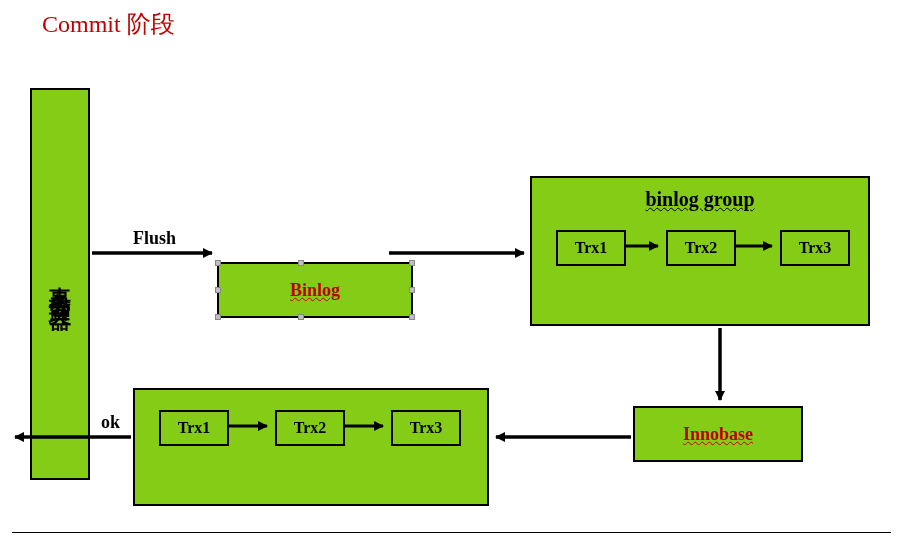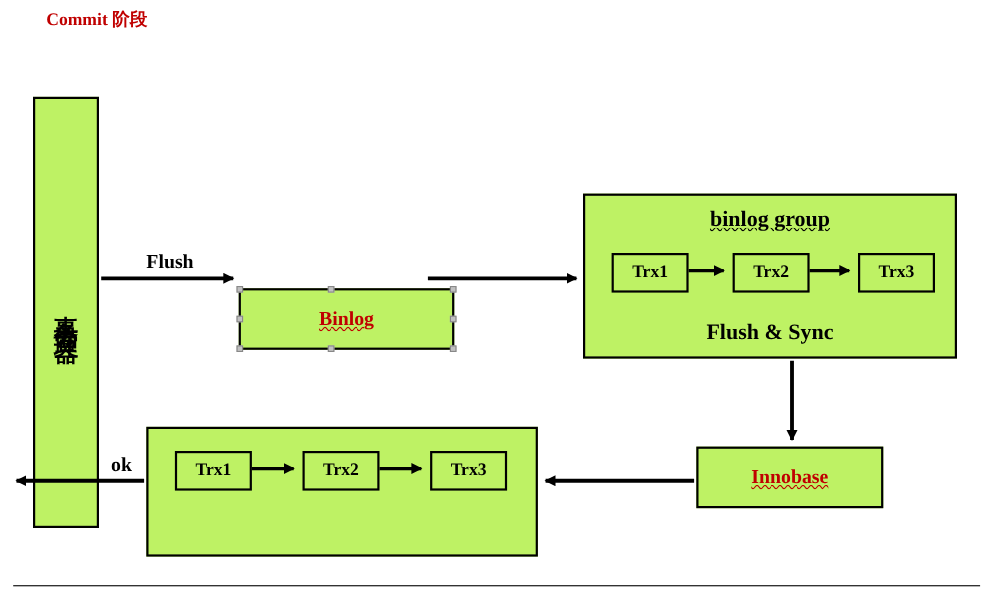--- a/index.html
+++ b/index.html
@@ -8,27 +8,27 @@
     padding: 0;
     width: 903px;
     height: 539px;
     position: relative;
     font-family: "Times New Roman", serif;
     background: #fff;
   }
   .title {
     position: absolute;
     color: #c00000;
-    font-size: 16px;
-    font-weight: bold;
+    font-size: 24px;
+    font-weight: normal;
   }
   .box {
     position: absolute;
     border: 2.5px solid #000;
-    background: #bef264;
+    background: #84cc16;
   }
   .vbox-label {
     position: absolute;
     writing-mode: vertical-rl;
     text-orientation: upright;
     font-size: 22px;
     font-weight: bold;
     left: 50%;
     top: 50%;
     transform: translate(-50%, -50%);
@@ -102,21 +102,20 @@
 </div>
 
 <div class="box" style="left:530px; top:176px; width:340px; height:150px;">
   <div class="label" style="left:50%; top:10px; transform:translateX(-50%); font-size:20px;">
     <span class="blk-underline">binlog group</span>
   </div>
 
   <div class="trx" style="left:24px; top:52px; width:70px; height:36px;">Trx1</div>
   <div class="trx" style="left:134px; top:52px; width:70px; height:36px;">Trx2</div>
   <div class="trx" style="left:248px; top:52px; width:70px; height:36px;">Trx3</div>
-  <div class="label" style="left:50%; bottom:10px; transform:translateX(-50%); font-size:20px;">Flush &amp; Sync</div>
 </div>
 
 <div class="box" style="left:633px; top:406px; width:170px; height:56px;">
   <div class="label label-center">
     <span class="red-underline">Innobase</span>
   </div>
 </div>
 
 <div class="box" style="left:133px; top:388px; width:356px; height:118px;">
   <div class="trx" style="left:24px; top:20px; width:70px; height:36px;">Trx1</div>

